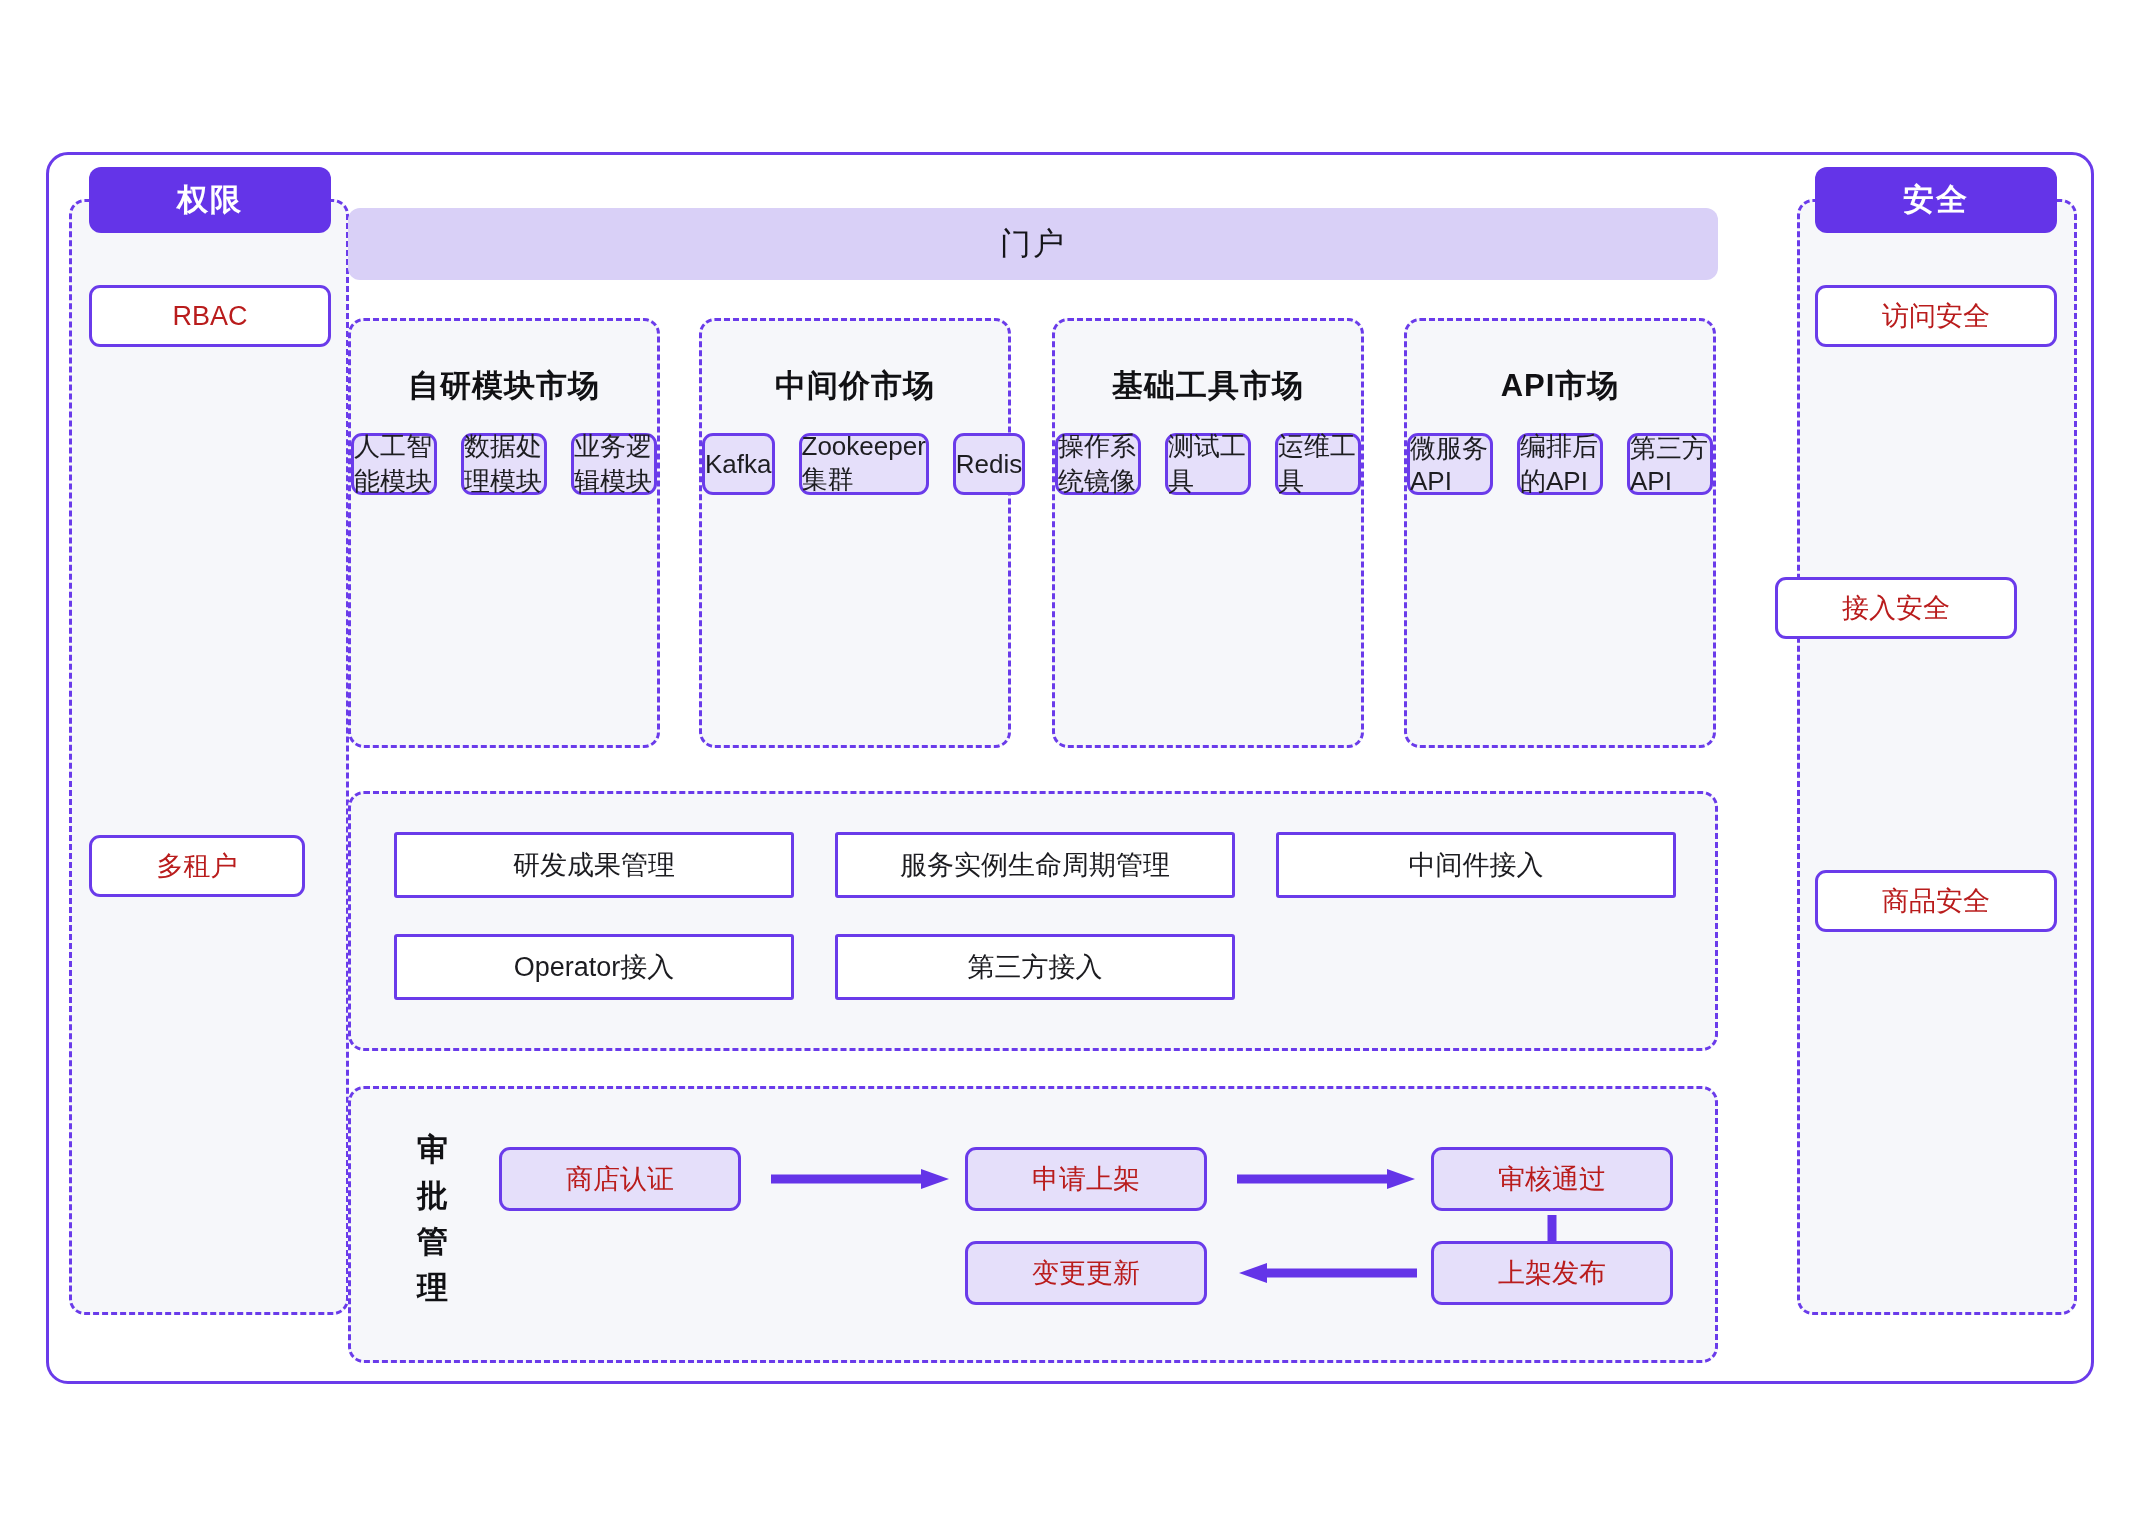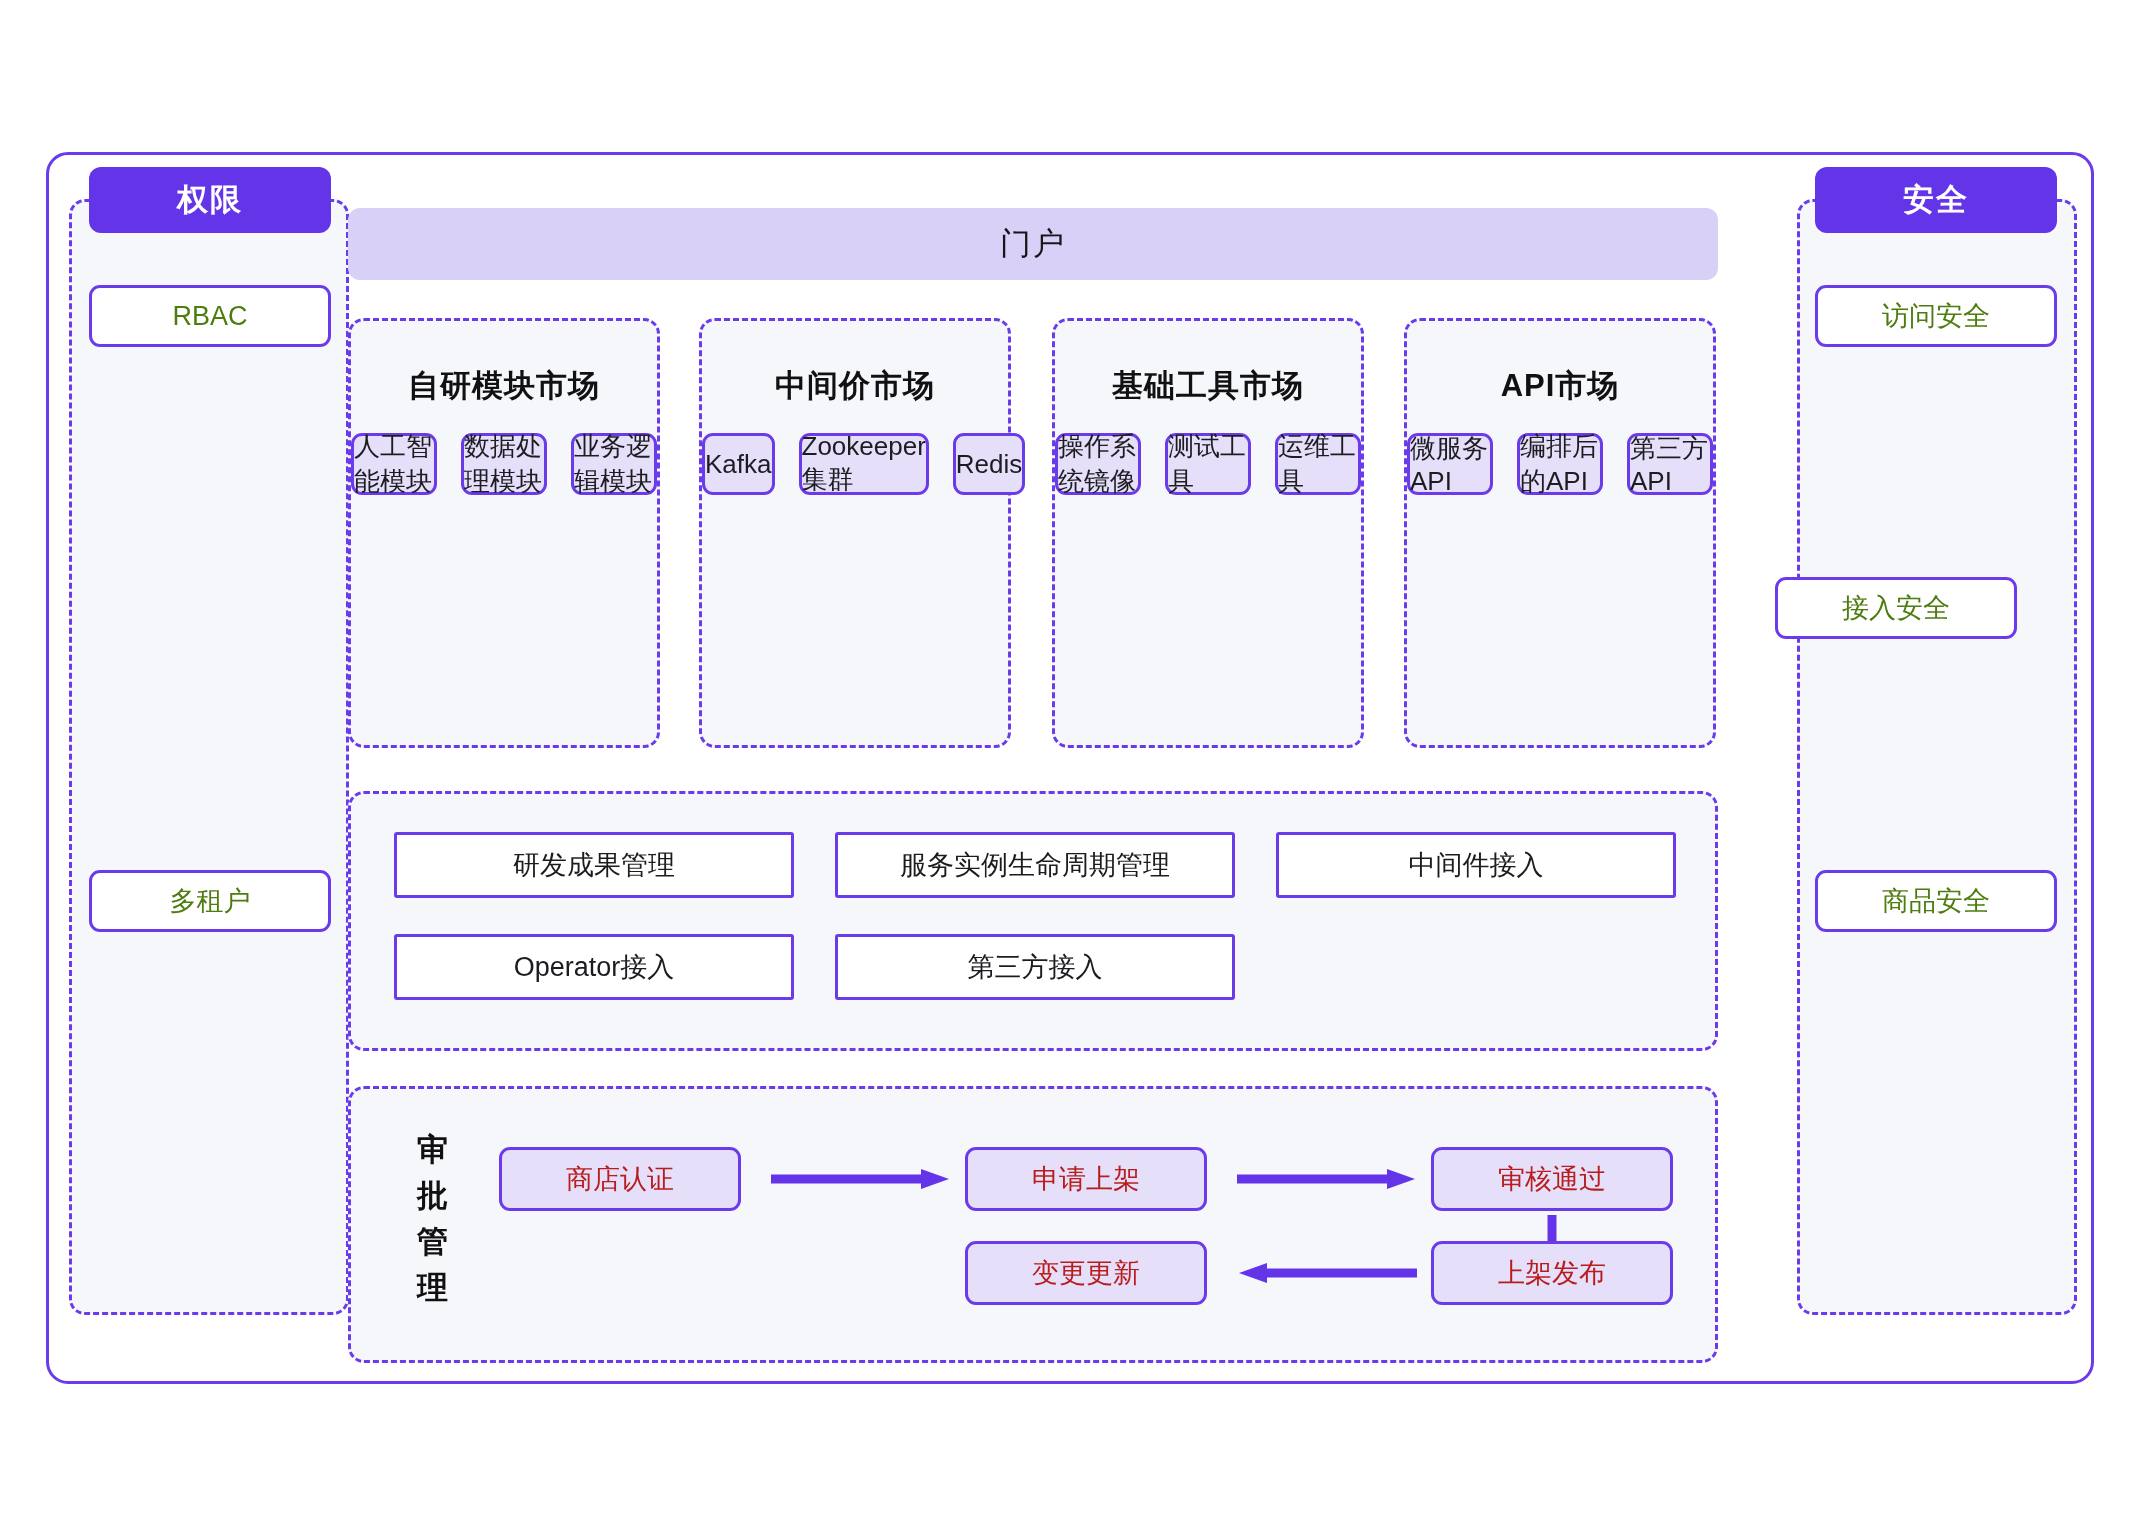--- a/index.html
+++ b/index.html
@@ -56,21 +56,21 @@
   .side-item {
     position: absolute;
     height: 62px;
     background: #ffffff;
     border: 3px solid #6a3bea;
     border-radius: 11px;
     display: flex;
     align-items: center;
     justify-content: center;
     font-size: 27px;
-    color: #4d7c0f;
+    color: #b91c1c;
     box-sizing: border-box;
   }
 
   
   #portal-bar {
     position: absolute;
     left: 345px;
     top: 205px;
     width: 1370px;
     height: 72px;
@@ -196,21 +196,21 @@
 
   <div class="dashed-panel" style="left: 20px; top: 44px; width: 280px; height: 1116px;"></div>
 
   <div class="side-header" style="left: 40px; top: 12px; width: 242px;">
     <span>权限</span>
   </div>
 
   <div class="side-item" style="left: 40px; top: 130px; width: 242px;">
     <span>RBAC</span>
   </div>
-  <div class="side-item" style="left: 40px; top: 715px; width: 242px;">
+  <div class="side-item" style="left: 40px; top: 680px; width: 216px;">
     <span>多租户</span>
   </div>
 
   <div class="dashed-panel" style="left: 1748px; top: 44px; width: 280px; height: 1116px;"></div>
 
   <div class="side-header" style="left: 1766px; top: 12px; width: 242px;">
     <span>安全</span>
   </div>
 
   <div class="side-item" style="left: 1766px; top: 130px; width: 242px;">

